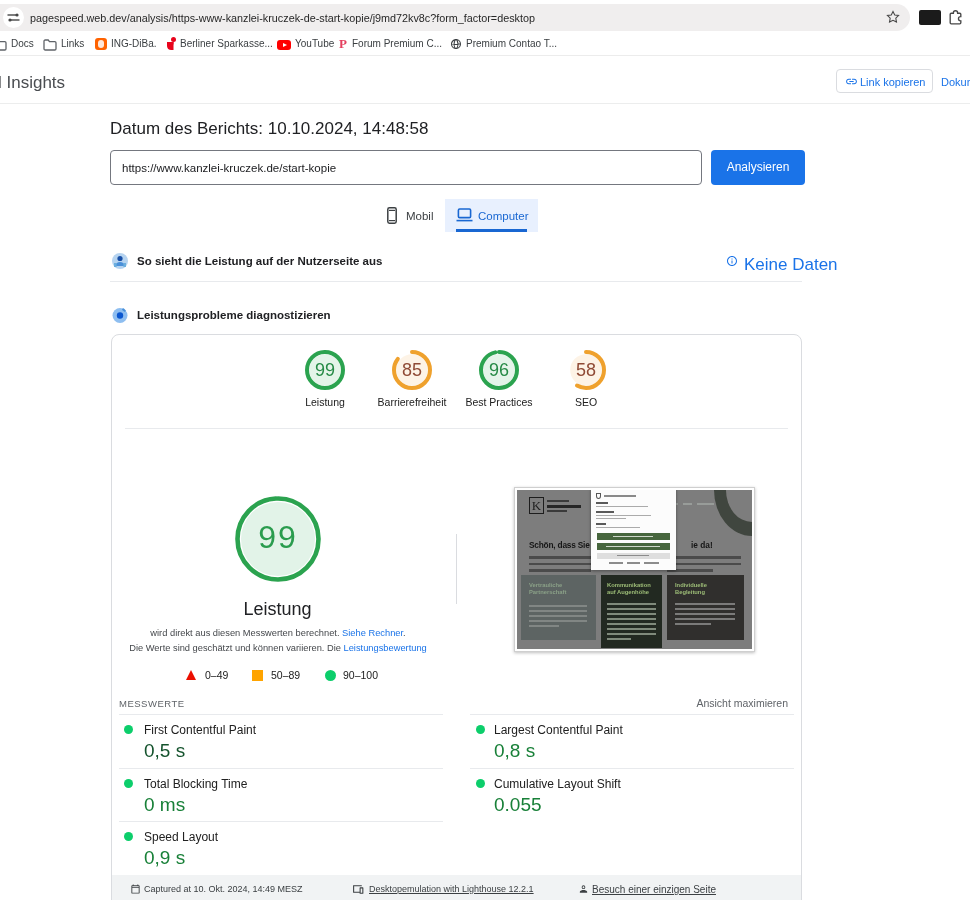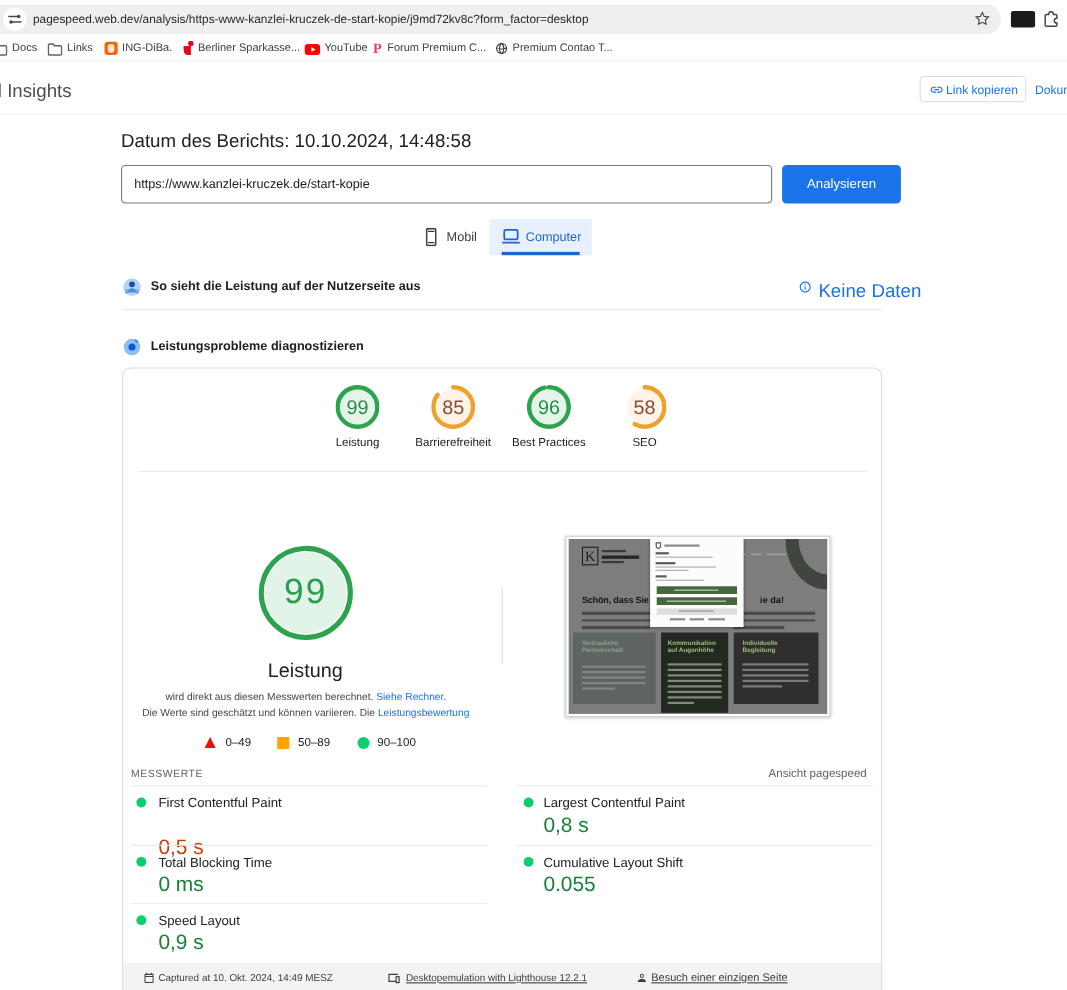--- a/index.html
+++ b/index.html
@@ -73,21 +73,21 @@
 <svg class="abs" style="left:845px;top:75px;" width="13" height="13" viewBox="0 0 24 24">
   <path fill="#1a73e8" d="M3.9 12c0-1.7 1.4-3.1 3.1-3.1h4V7H7c-2.8 0-5 2.2-5 5s2.2 5 5 5h4v-1.9H7c-1.7 0-3.1-1.4-3.1-3.1zM8 13h8v-2H8v2zm9-6h-4v1.9h4c1.7 0 3.1 1.4 3.1 3.1s-1.4 3.1-3.1 3.1h-4V17h4c2.8 0 5-2.2 5-5s-2.2-5-5-5z"></path>
 </svg>
 <div class="abs" style="left:860px;top:76px;font-size:11px;font-weight:500;color:#1a73e8;">Link kopieren</div>
 <div class="abs" style="left:941px;top:76px;font-size:11px;font-weight:500;color:#1a73e8;">Dokum</div>
 
 <div class="abs" style="left:110px;top:119px;font-size:17px;color:#202124;">Datum des Berichts: 10.10.2024, 14:48:58</div>
 
 <div class="abs" style="left:110px;top:150px;width:592px;height:35px;border:1px solid #74777f;border-radius:4px;"></div>
 <div class="abs" style="left:122px;top:162px;font-size:11.5px;color:#202124;">https://www.kanzlei-kruczek.de/start-kopie</div>
-<div class="abs" style="left:711px;top:150px;width:108px;height:35px;background:#1a73e8;border-radius:4px;color:#fff;font-size:12px;font-weight:500;text-align:center;line-height:35px;">Analysieren</div>
+<div class="abs" style="left:711px;top:150px;width:94px;height:35px;background:#1a73e8;border-radius:4px;color:#fff;font-size:12px;font-weight:500;text-align:center;line-height:35px;">Analysieren</div>
 
 <div class="abs" style="left:445px;top:199px;width:93px;height:33px;background:#e8f0fe;"></div>
 <div class="abs" style="left:456px;top:229px;width:71px;height:3px;background:#1967d2;"></div>
 <svg class="abs" style="left:387px;top:207px;" width="10" height="17" viewBox="0 0 10 17">
   <rect x="0.8" y="0.8" width="8.4" height="15.4" rx="1.6" fill="none" stroke="#3c4043" stroke-width="1.5"></rect>
   <line x1="2" y1="3.4" x2="8" y2="3.4" stroke="#3c4043" stroke-width="1.2"></line>
   <line x1="2" y1="13.6" x2="8" y2="13.6" stroke="#3c4043" stroke-width="1.2"></line>
 </svg>
 <div class="abs" style="left:406px;top:210px;font-size:11.5px;color:#3c4043;">Mobil</div>
 <svg class="abs" style="left:456px;top:208px;" width="17" height="15" viewBox="0 0 17 15">
@@ -240,27 +240,27 @@
     <div style="position:absolute;left:8px;top:28px;width:60px;height:1.8px;background:#8f8f8d;opacity:0.8;"></div>
         <div style="position:absolute;left:8px;top:33px;width:60px;height:1.8px;background:#8f8f8d;opacity:0.8;"></div>
         <div style="position:absolute;left:8px;top:38px;width:60px;height:1.8px;background:#8f8f8d;opacity:0.8;"></div>
         <div style="position:absolute;left:8px;top:43px;width:60px;height:1.8px;background:#8f8f8d;opacity:0.8;"></div>
         <div style="position:absolute;left:8px;top:48px;width:36px;height:1.8px;background:#8f8f8d;opacity:0.8;"></div>
   </div>
  </div>
 </div>
 
 <div class="abs" style="left:119px;top:698px;font-size:9.5px;letter-spacing:0.5px;color:#5f6368;">MESSWERTE</div>
-<div class="abs" style="left:608px;top:697px;width:180px;text-align:right;font-size:10.5px;color:#5f6368;">Ansicht pagespeed</div>
+<div class="abs" style="left:608px;top:697px;width:180px;text-align:right;font-size:10.5px;color:#5f6368;">Ansicht maximieren</div>
 
 <div id="metrics">
     <div class="abs" style="left:119px;top:714px;width:324px;height:1px;background:#e8eaed;"></div>
   <div class="abs" style="left:124px;top:725px;width:9px;height:9px;border-radius:50%;background:#0cce6b;"></div>
   <div class="abs" style="left:144px;top:723px;font-size:12px;color:#212121;">First Contentful Paint</div>
-  <div class="abs" style="left:144px;top:740px;font-size:19px;color:#c2410c;margin-top:20px;">0,5 s</div>
+  <div class="abs" style="left:144px;top:740px;font-size:19px;color:#14532d;">0,5 s</div>
     <div class="abs" style="left:470px;top:714px;width:324px;height:1px;background:#e8eaed;"></div>
   <div class="abs" style="left:476px;top:725px;width:9px;height:9px;border-radius:50%;background:#0cce6b;"></div>
   <div class="abs" style="left:494px;top:723px;font-size:12px;color:#212121;">Largest Contentful Paint</div>
   <div class="abs" style="left:494px;top:740px;font-size:19px;color:#188038;">0,8 s</div>
     <div class="abs" style="left:119px;top:768px;width:324px;height:1px;background:#e8eaed;"></div>
   <div class="abs" style="left:124px;top:779px;width:9px;height:9px;border-radius:50%;background:#0cce6b;"></div>
   <div class="abs" style="left:144px;top:777px;font-size:12px;color:#212121;">Total Blocking Time</div>
   <div class="abs" style="left:144px;top:794px;font-size:19px;color:#188038;">0 ms</div>
     <div class="abs" style="left:470px;top:768px;width:324px;height:1px;background:#e8eaed;"></div>
   <div class="abs" style="left:476px;top:779px;width:9px;height:9px;border-radius:50%;background:#0cce6b;"></div>

